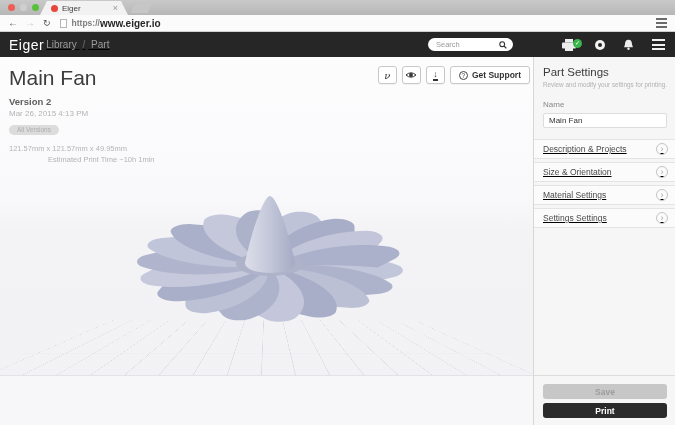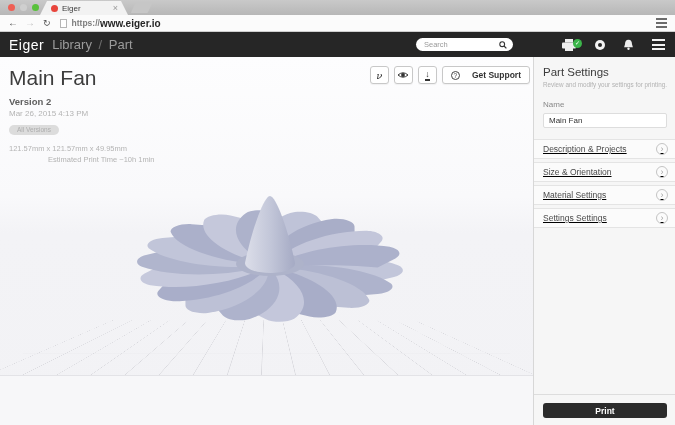--- a/index.html
+++ b/index.html
@@ -32,25 +32,25 @@
   .proto { font-size:8.5px; color:#7d7d7d;font-weight:bold; }
   .host { font-size:10px; color:#262626; font-weight:bold; }
   .urlspacer { flex:1 1 auto; }
   .burger { display:flex; flex-direction:column; gap:2px; }
   .burger i { display:block; width:11px; height:2px; background:#6b6b6b; }
 
   
   .appheader { position:absolute; top:32px; left:0; width:675px; height:25px; background:#262626;
     display:flex; align-items:center; }
   .logo { color:#fff; font-size:14px; font-weight:300; letter-spacing:0.5px; margin:0 0 0 9px; }
-  .crumbs { font-size:13px; margin-left:8px; }
+  .crumbs { font-size:10px; margin-left:2px;text-decoration:underline; }
   .crumb { color:#9b9b9b; }
   .crumb-sep { color:#6e6e6e; margin:0 3px; }
   .hspacer { flex:1 1 auto; }
-  .searchpill { position:relative; width:97px; height:13px; background:#fff; border-radius:7px;
+  .searchpill { position:relative; width:85px; height:13px; background:#fff; border-radius:7px;
     display:flex; align-items:center; margin-right:48px; }
   .searchpill input { border:0; outline:0; background:transparent; width:66px; font-size:7.5px;
     color:#444; padding-left:8px; font-family:inherit; }
   .searchpill input::placeholder { color:#9a9a9a; }
   .mag { position:absolute; right:6px; top:2.5px; }
   .hicon { position:relative; margin-right:18px; display:flex; align-items:center; }
   .printer-badge { position:absolute; right:-5px; top:0; width:9px; height:9px; border-radius:50%;
     background:#3cb54a; color:#fff; font-size:6px; line-height:9px; text-align:center; font-weight:bold; }
   .dotcircle { width:10px; height:10px; border-radius:50%; background:#f2f2f2; position:relative; }
   .dotcircle::after { content:""; position:absolute; left:3px; top:3px; width:4px; height:4px;
@@ -84,21 +84,21 @@
   .vtoolbar { position:absolute; top:9px; right:3px; display:flex; gap:5px; }
   .tbtn { height:18px; background:#fff; border:1px solid #c8c8c8; border-radius:3px;
     display:flex; align-items:center; justify-content:center; box-shadow:0 1px 1px rgba(0,0,0,0.05); }
   .tbtn.sq { width:19px; }
   .nu { font-family:"DejaVu Serif",serif; font-style:italic; font-size:10px; color:#333; }
   .dl { position:relative; font-size:9px; color:#333; line-height:9px; padding-bottom:2px; }
   .dl::after { content:""; position:absolute; left:0; right:0; bottom:0; height:1.2px; background:#333; }
   .support { padding:0 8px; gap:4px; }
   .qcircle { width:9px; height:9px; border:1px solid #444; border-radius:50%; font-size:6.5px;
     line-height:8px; text-align:center; color:#444; }
-  .supportlabel { font-size:8.5px; color:#333; font-weight:bold;margin-left:8px; }
+  .supportlabel { font-size:8.5px; color:#333; font-weight:bold; }
 
   
   .sidebar { position:absolute; left:533px; top:0; width:144px; height:368px; background:#f6f6f6;
     border-left:1px solid #d7d7d7; }
   .sb-title { font-size:11.5px; color:#3c3c3c; margin:9px 9px 0; }
   .sb-sub { font-size:6.3px; color:#b2b2b2; margin:3px 9px 0; white-space:nowrap; }
   .sb-name-label { font-size:8px; color:#888; margin:12px 9px 0; }
   .sb-input { display:block; width:124px; margin:4px 9px 0; height:15px; border:1px solid #ddd;
     border-radius:2px; background:#fff; font-size:8px; color:#333; padding:0 5px;
     font-family:inherit; outline:0; }
@@ -278,18 +278,19 @@
           <span class="srow-label">Material Settings</span>
           <span class="srow-chev"><span>›</span></span>
         </div>
         <div class="srow">
           <span class="srow-label">Settings Settings</span>
           <span class="srow-chev"><span>›</span></span>
         </div>
       </div>
 
       <div class="sb-bottom">
+        <button class="bbtn save" disabled="">Save</button>
         <button class="bbtn dark">Print</button>
       </div>
     </aside>
 
   </div>
 </div>
 
 </body></html>

